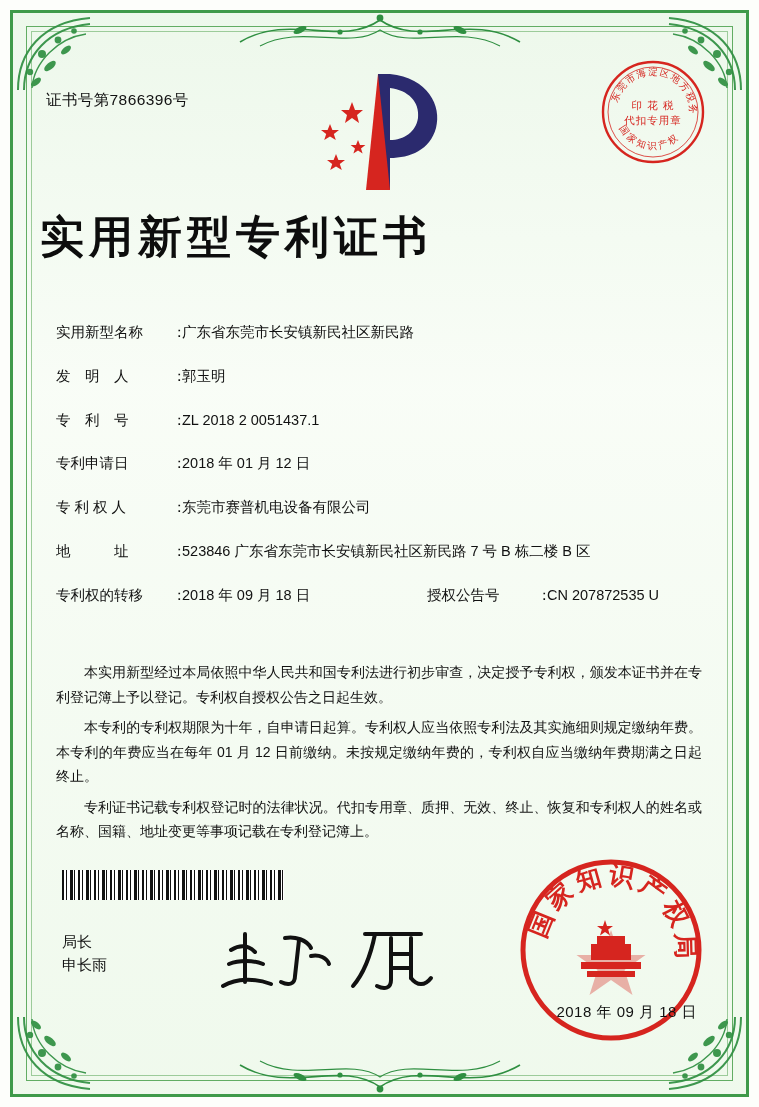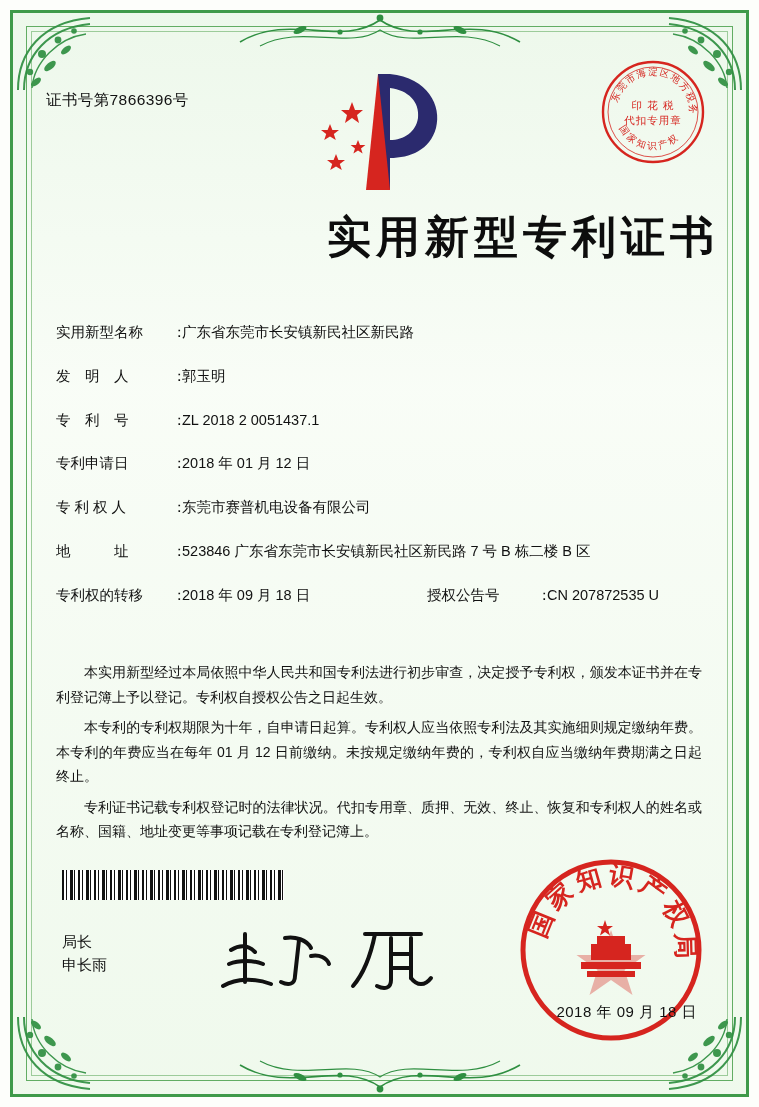--- a/index.html
+++ b/index.html
@@ -102,21 +102,21 @@
     top: 18px;
     width: 108px;
     height: 108px;
   }
 
   .title {
     position: absolute;
     left: 0;
     right: 0;
     top: 168px;
-    text-align: right;
+    text-align: left;
     font-family: "DejaVu Serif", serif;
     font-weight: bold;
     font-size: 44px;
     letter-spacing: 5px;
     color: #0d0d0d;
   }
 
   .fields {
     position: absolute;
     left: 16px;

